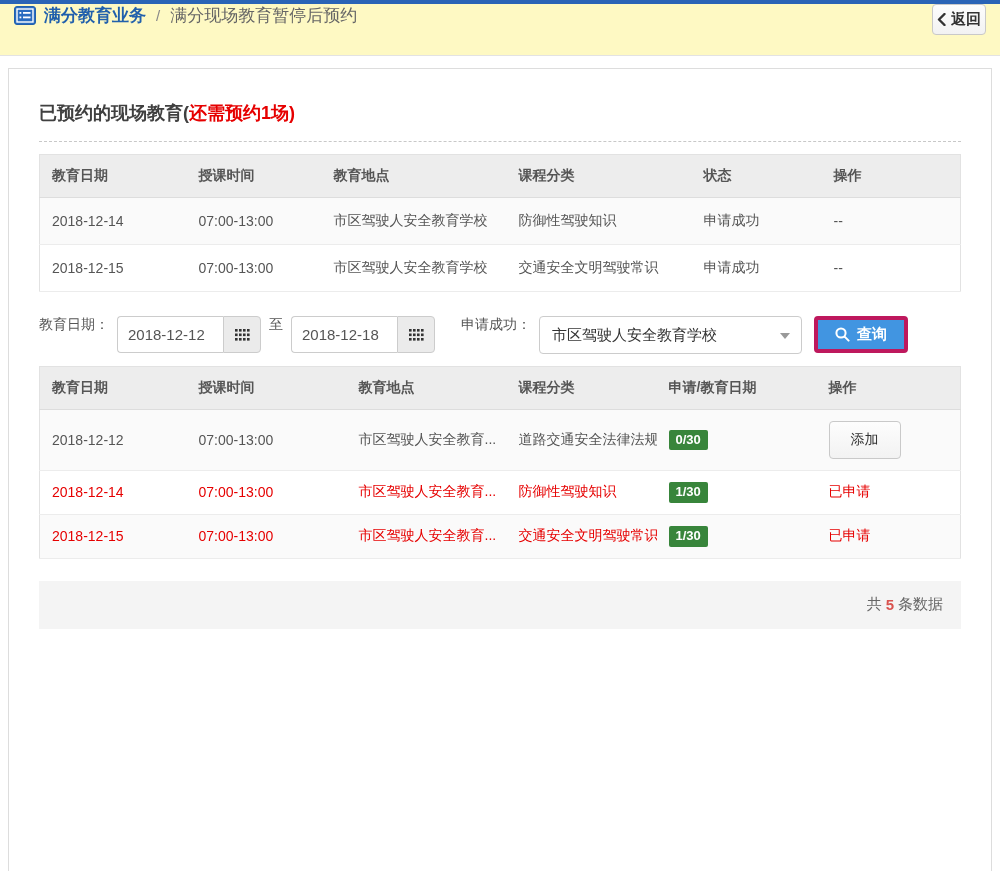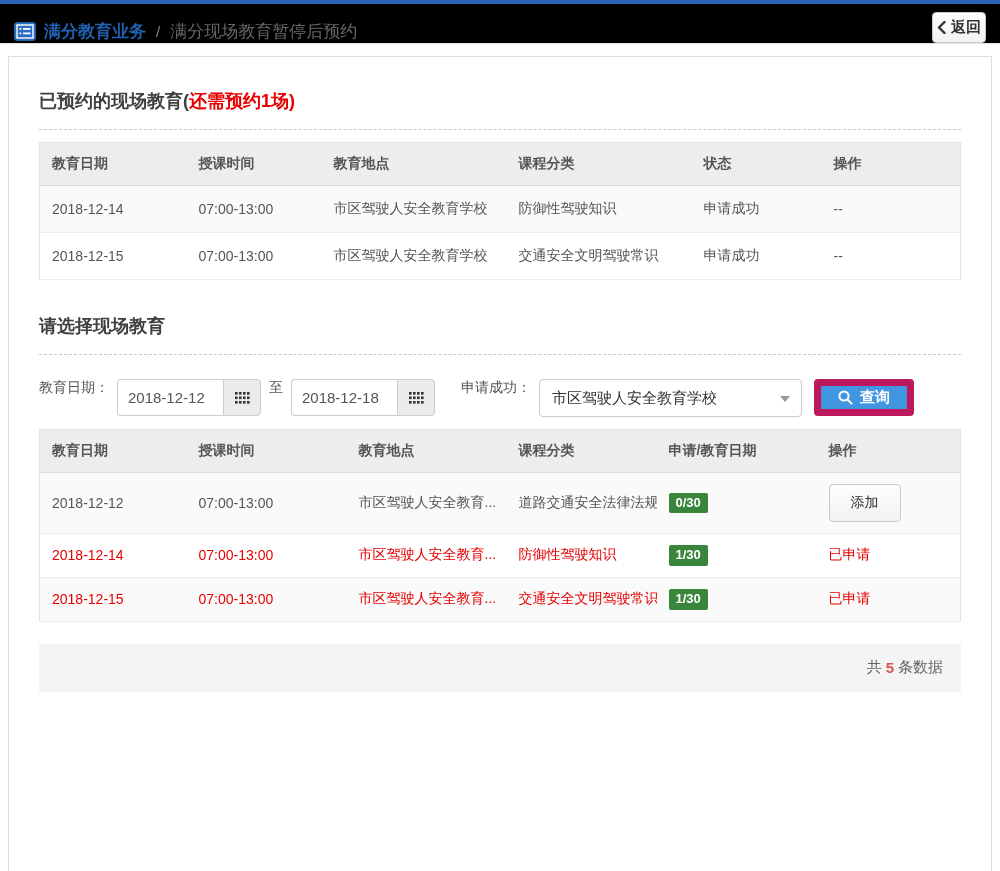--- a/index.html
+++ b/index.html
@@ -13,22 +13,22 @@
   *{box-sizing:border-box;}
   html,body{margin:0;padding:0;}
   body{
     width:1000px;height:871px;overflow:hidden;background:#fff;
     font-family:"Liberation Sans","DejaVu Sans",sans-serif;
     color:#555;font-size:14px;
   }
   
   .topline{height:4px;background:var(--topline-blue);}
   .topbar{
-    height:40px;background:#000000;border-bottom:1px solid #e3e3e3;
-    display:flex;align-items:flex-end;justify-content:space-between;padding:0 14px;
+    height:52px;background:#fef9c3;border-bottom:1px solid #e3e3e3;
+    display:flex;align-items:flex-start;justify-content:space-between;padding:0 14px;
   }
   .crumb{display:flex;align-items:center;gap:8px;}
   .crumb-icon{display:flex;align-items:center;}
   .crumb-root{color:var(--link-blue);font-size:17px;font-weight:bold;cursor:pointer;}
   .crumb-sep{color:#888;font-size:15px;margin:0 2px;}
   .crumb-cur{color:#666;font-size:17px;}
   .btn{
     display:inline-flex;align-items:center;justify-content:center;gap:5px;
     background:linear-gradient(#fdfdfd,#f2f2f2);border:1px solid #c9c9c9;border-radius:4px;
     color:#333;font-size:15px;cursor:pointer;
@@ -88,21 +88,21 @@
     position:relative;width:263px;height:38px;margin-left:8px;border:1px solid #ccc;
     border-radius:4px;background:#fff;display:flex;align-items:center;
     padding:0 28px 0 12px;font-size:15px;color:#333;cursor:pointer;
   }
   .caret{
     position:absolute;right:11px;top:16px;width:0;height:0;
     border-left:5px solid transparent;border-right:5px solid transparent;border-top:6px solid #999;
   }
   .btn-blue{
     display:inline-flex;align-items:center;justify-content:center;gap:7px;
-    background:var(--accent-blue);border:7px solid #be185d;border-radius:4px;
+    background:var(--accent-blue);border:4px solid #be185d;border-radius:4px;
     color:#fff;font-size:15px;font-weight:bold;cursor:pointer;
     font-family:"Liberation Sans","DejaVu Sans",sans-serif;
   }
   .search-btn{height:37px;padding:0 17px;margin-left:12px;}
   
   .tfoot{
     margin-top:22px;background:#f4f4f4;height:48px;display:flex;align-items:center;
     justify-content:flex-end;padding:0 18px;color:#666;font-size:15px;
   }
   .tfoot .cnt{color:var(--count-red);font-weight:bold;margin:0 4px;}
@@ -172,21 +172,20 @@
           <td>2018-12-15</td>
           <td>07:00-13:00</td>
           <td>市区驾驶人安全教育学校</td>
           <td>交通安全文明驾驶常识</td>
           <td>申请成功</td>
           <td>--</td>
         </tr>
       </tbody>
   </table>
 
-  <h2 class="sec-title second"><span>请选择现场教育</span></h2>
 
   <div class="filters">
     <span class="flabel">教育日期：</span>
     <span class="igroup">
       <input class="txt" value="2018-12-12" style="">
       <button class="addon">
         <svg width="15" height="12" viewBox="0 0 15 12">
           <g fill="#333">
               <rect x="0" y="0" width="2.6" height="2.6"></rect>
               <rect x="4" y="0" width="2.6" height="2.6"></rect>

